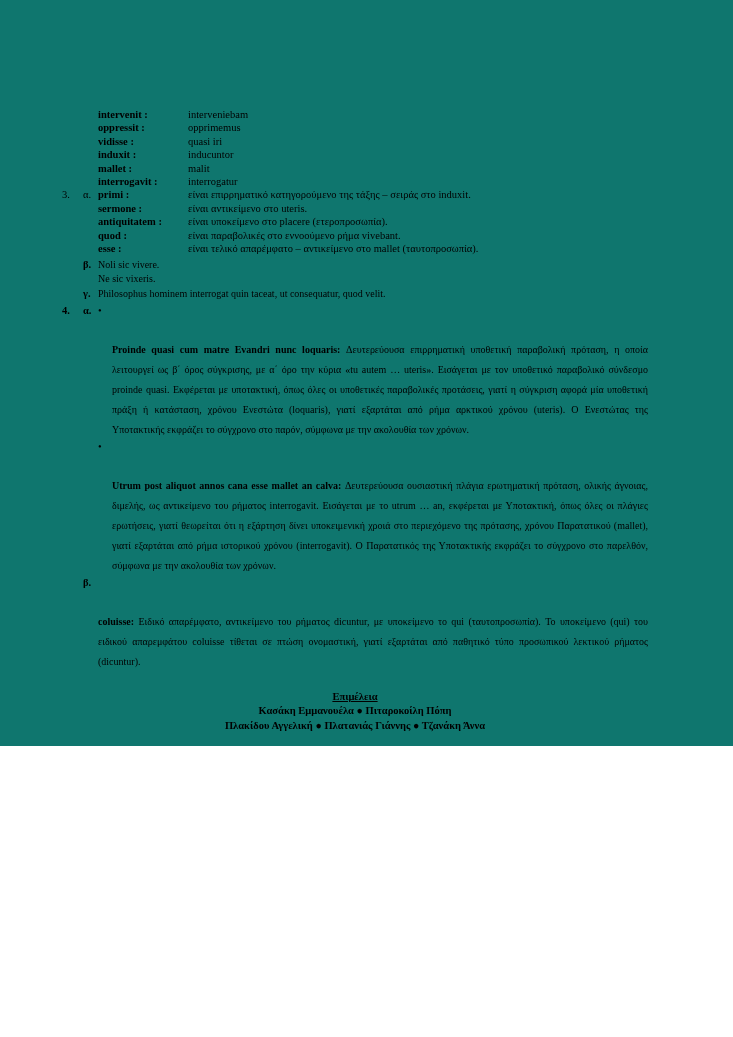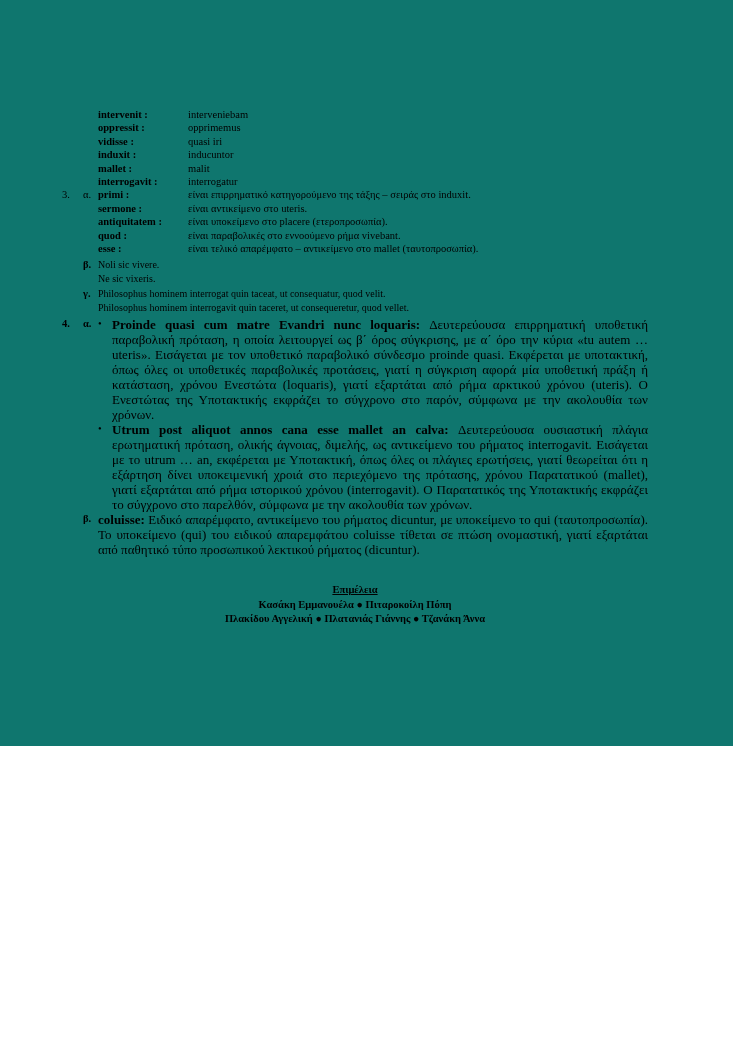--- a/index.html
+++ b/index.html
@@ -72,41 +72,42 @@
   }
   .gut-bullet {
     width: 14px;
     flex: 0 0 14px;
     font-size: 10.5px;
     line-height: 13.4px;
     text-align: left;
   }
   .body-text {
     flex: 1 1 auto;
-    font-size: 13px;
-    line-height: 15px;
+    font-size: 10px;
+    line-height: 20px;
     text-align: justify;
     text-justify: inter-word;
+    margin-top: 36px;
   }
   .body-plain {
     flex: 1 1 auto;
     font-size: 10.5px;
     line-height: 13.4px;
   }
   .lead {
     font-weight: bold;
   }
 
   
   .mt2 { margin-top: 2px; }
   .mt3 { margin-top: 3px; }
 
   
   .credits {
-    margin-top: 26px;
+    margin-top: 18px;
     text-align: center;
     font-size: 10.5px;
     line-height: 14.5px;
   }
   .credits-title {
     font-weight: bold;
     text-decoration: underline;
     display: block;
   }
   .credits-line {
@@ -198,21 +199,20 @@
         <div class="line">Noli sic vivere.</div>
         <div class="line">Ne sic vixeris.</div>
       </div>
     </div>
 
     <div class="blk mt2">
       <div class="gut-num">&nbsp;</div>
       <div class="gut-let">γ.</div>
       <div class="body-plain">
         <div class="line">Philosophus hominem interrogat quin taceat, ut consequatur, quod velit.</div>
-        <div class="line">Philosophus hominem interrogavit quin taceret, ut consequeretur, quod vellet.</div>
       </div>
     </div>
 
     <div class="blk mt3">
       <div class="gut-num">4.</div>
       <div class="gut-let">α.</div>
       <div class="gut-bullet">•</div>
       <div class="body-text"><span class="lead">Proinde quasi cum matre Evandri nunc loquaris:</span> <span>Δευτερεύουσα επιρρηματική υποθετική παραβολική πρόταση, η οποία λειτουργεί ως β΄ όρος σύγκρισης, με α΄ όρο την κύρια «tu autem … uteris». Εισάγεται με τον υποθετικό παραβολικό σύνδεσμο proinde quasi. Εκφέρεται με υποτακτική, όπως όλες οι υποθετικές παραβολικές προτάσεις, γιατί η σύγκριση αφορά μία υποθετική πράξη ή κατάσταση, χρόνου Ενεστώτα (loquaris), γιατί εξαρτάται από ρήμα αρκτικού χρόνου (uteris). Ο Ενεστώτας της Υποτακτικής εκφράζει το σύγχρονο στο παρόν, σύμφωνα με την ακολουθία των χρόνων.</span></div>
     </div>
 

